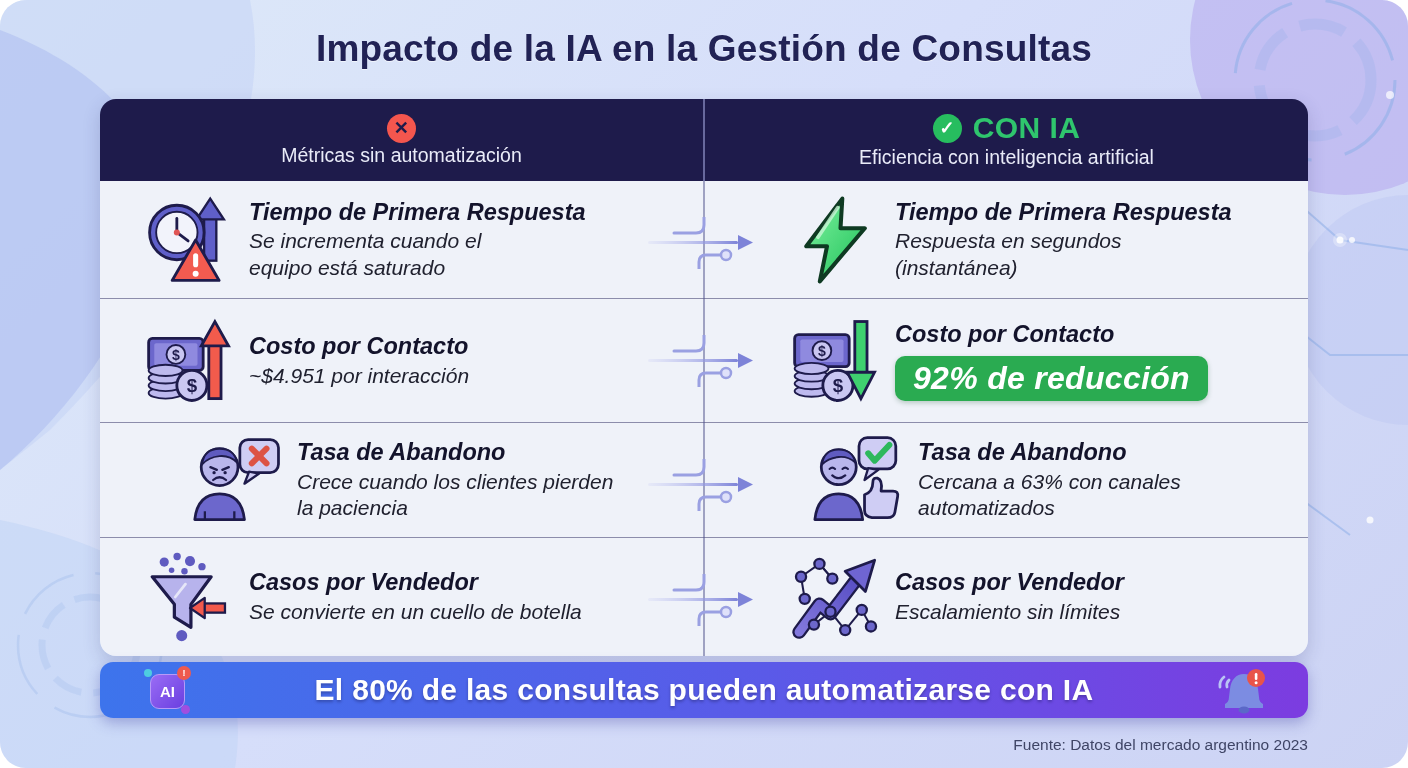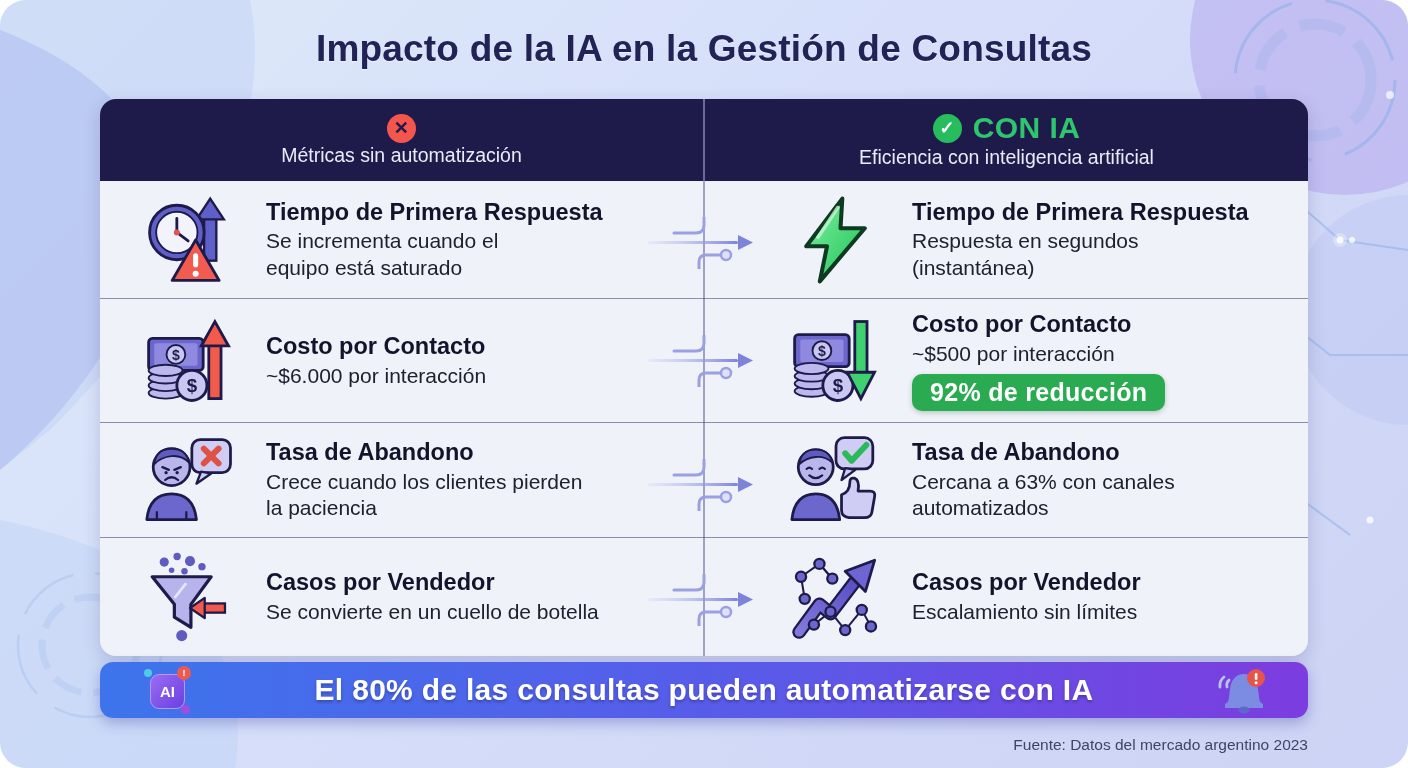--- a/index.html
+++ b/index.html
@@ -22,29 +22,29 @@
   .circle-badge{width:29px;height:29px;border-radius:50%;display:flex;align-items:center;justify-content:center;
     font-size:18px;font-weight:900;line-height:1;}
   .circle-badge.x{background:#f4564e;color:#1e1b4b;}
   .circle-badge.check{background:#27bd5f;color:#ffffff;}
   .header-sub{font-size:19.5px;color:#e9ebf8;margin-top:1px;}
 
   .rows{position:relative;background:#eff2f9;}
   .v-line{position:absolute;left:calc(50% - .75px);top:0;bottom:0;width:1.5px;background:rgba(80,82,140,.5);z-index:1;}
   .row{display:flex;position:relative;}
   .row+.row{border-top:1.5px solid rgba(58,58,108,.55);}
-  .row.h1{height:117px;}.row.h2{height:123px;}.row.h3{height:114px;}.row.h4{height:118px;}
+  .row.h1{height:117px;}.row.h2{height:123px;}.row.h3{height:114px;padding-left:48px;}.row.h4{height:118px;}
   .cell{width:604px;box-sizing:border-box;display:flex;align-items:center;}
   .cell.left{padding-left:34px;}
   .cell.right{padding-left:76px;}
   .icon-box{width:112px;flex:none;display:flex;align-items:center;justify-content:center;}
-  .text-box{margin-left:20px;}
+  .text-box{margin-left:3px;font-style:italic;}
   .row-title{font-size:23.5px;font-weight:700;color:#13132b;line-height:1.22;}
   .row-desc{font-size:21px;color:#20212f;line-height:1.27;margin-top:2px;white-space:pre-line;}
-  .reduction-badge{display:inline-block;margin-top:7px;background:#2aab51;color:#fff;font-size:25px;font-weight:800;
+  .reduction-badge{display:inline-block;margin-top:7px;background:#2aab51;color:#fff;font-size:32px;font-weight:800;
     padding:4px 18px;border-radius:10px;box-shadow:0 2px 5px rgba(20,80,40,.25);letter-spacing:.3px;}
 
   .connector{position:absolute;left:calc(50% - 58px);top:36px;z-index:2;}
 
   .banner{position:absolute;left:100px;top:662px;width:1208px;height:56px;z-index:2;border-radius:13px;
     background:linear-gradient(90deg,#3d74ec 0%,#5a5ae8 55%,#7c3ce0 100%);
     display:flex;align-items:center;box-shadow:0 5px 14px rgba(60,60,160,.35);}
   .banner-text{flex:1;text-align:center;font-size:30px;font-weight:700;color:#fff;letter-spacing:.3px;
     text-shadow:0 2px 3px rgba(20,20,70,.35);}
   .ai-chip{position:relative;width:48px;height:48px;margin-left:44px;flex:none;}
@@ -184,21 +184,21 @@
               <ellipse cx="24" cy="68" rx="18" ry="6" fill="#bdb9ee" stroke="#1e1b4b" stroke-width="2"></ellipse>
               <ellipse cx="24" cy="60" rx="18" ry="6" fill="#bdb9ee" stroke="#1e1b4b" stroke-width="2"></ellipse>
               <circle cx="52" cy="76" r="16" fill="#cac7f2" stroke="#1e1b4b" stroke-width="3"></circle>
               <text x="52" y="83" font-size="20" font-weight="bold" fill="#1e1b4b" text-anchor="middle">$</text>
               <rect x="70" y="30" width="13" height="60" fill="#f25b4c" stroke="#1e1b4b" stroke-width="3"></rect>
               <polygon points="62,34 91,34 76.5,8" fill="#f25b4c" stroke="#1e1b4b" stroke-width="3"></polygon>
             </svg>
           </div>
           <div class="text-box">
             <div class="row-title">Costo por Contacto</div>
-            <div class="row-desc">~$6.000 por interacción</div>
+            <div class="row-desc">~$4.951 por interacción</div>
           </div>
         </div>
         <svg class="connector" width="116" height="52" viewBox="0 0 116 52">
           <path d="M58,0 V8 q0,8 -8,8 H28" stroke="#9aa0e2" stroke-width="3" fill="none" stroke-linecap="round"></path>
           <rect x="2" y="24" width="90" height="3" rx="1.5" fill="url(#cfade)"></rect>
           <polygon points="92,18 92,33 107,25.5" fill="#7d83d8"></polygon>
           <circle cx="80" cy="38" r="5" fill="#dfe1fa" stroke="#9aa0e2" stroke-width="2.5"></circle>
           <path d="M74,38 H60 q-7,0 -7,7 v7" stroke="#9aa0e2" stroke-width="3" fill="none" stroke-linecap="round"></path>
         </svg>
         <div class="cell right">
@@ -213,21 +213,20 @@
               <ellipse cx="24" cy="66" rx="18" ry="6" fill="#bdb9ee" stroke="#1e1b4b" stroke-width="2"></ellipse>
               <ellipse cx="24" cy="58" rx="18" ry="6" fill="#bdb9ee" stroke="#1e1b4b" stroke-width="2"></ellipse>
               <circle cx="52" cy="76" r="16" fill="#cac7f2" stroke="#1e1b4b" stroke-width="3"></circle>
               <text x="52" y="83" font-size="20" font-weight="bold" fill="#1e1b4b" text-anchor="middle">$</text>
               <rect x="70" y="8" width="13" height="58" fill="#3fd06f" stroke="#1e1b4b" stroke-width="3"></rect>
               <polygon points="62,62 91,62 76.5,90" fill="#3fd06f" stroke="#1e1b4b" stroke-width="3"></polygon>
             </svg>
           </div>
           <div class="text-box">
             <div class="row-title">Costo por Contacto</div>
-            <div class="row-desc">~$500 por interacción</div>
             <div class="reduction-badge">92% de reducción</div>
           </div>
         </div>
       </div>
 
       <div class="row h3">
         <div class="cell left">
           <div class="icon-box">
             <svg width="92" height="92" viewBox="0 0 100 100">
               <rect x="52" y="6" width="42" height="36" rx="9" fill="#cfcdf4" stroke="#1e1b4b" stroke-width="3"></rect>

